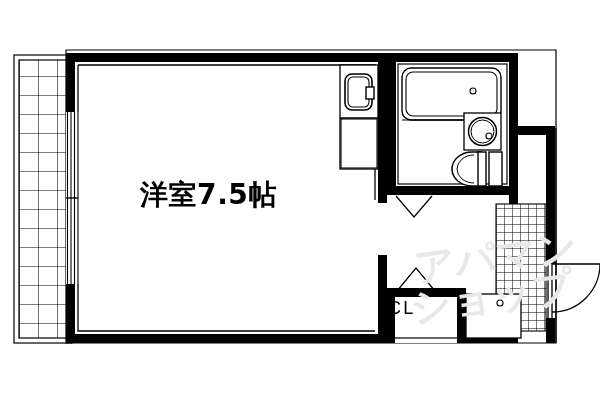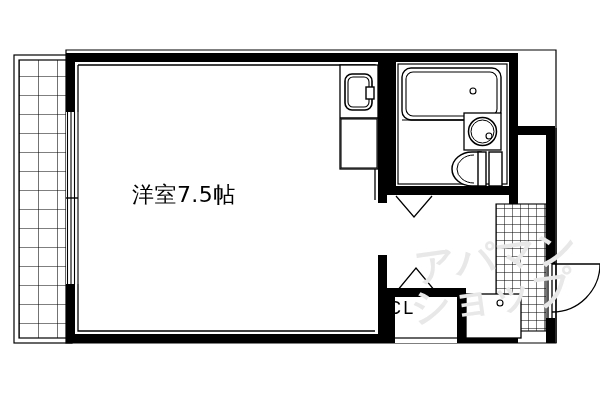--- a/index.html
+++ b/index.html
@@ -25,25 +25,25 @@
     display: block;
   }
   .room-label {
     position: absolute;
     font-family: "DejaVu Sans", "Liberation Sans", sans-serif;
     color: #000000;
     white-space: nowrap;
     letter-spacing: 0.02em;
   }
   #room-label-main {
-    left: 132px;
+    left: 140px;
     top: 178px;
-    font-size: 22px;
+    font-size: 28px;
     line-height: 34px;
-    font-weight: 400;
+    font-weight: 700;
   }
   #closet-label {
     left: 388px;
     top: 298px;
     font-size: 18px;
     line-height: 20px;
     letter-spacing: 0.12em;
     color: #000000;
     font-family: "Liberation Sans", sans-serif;
   }

